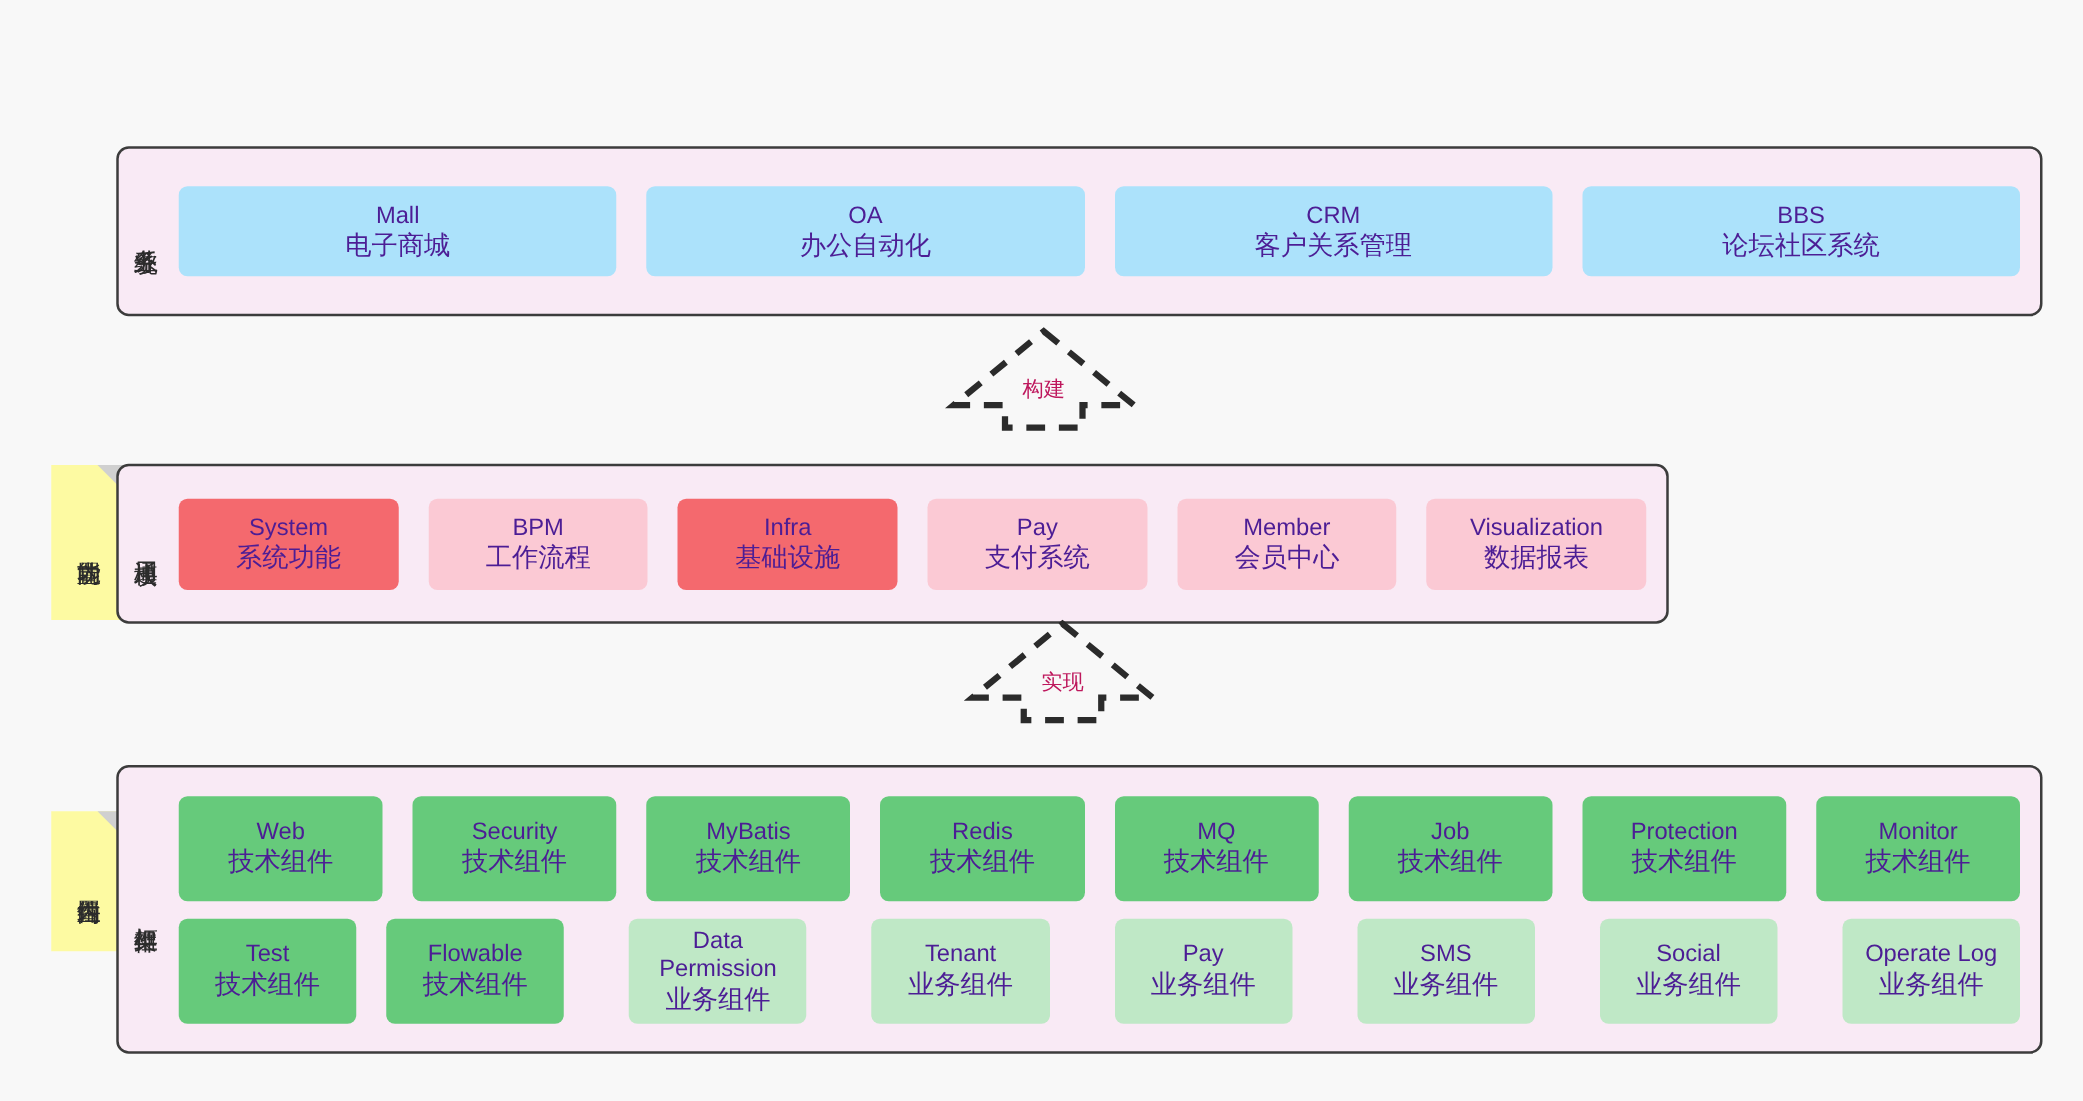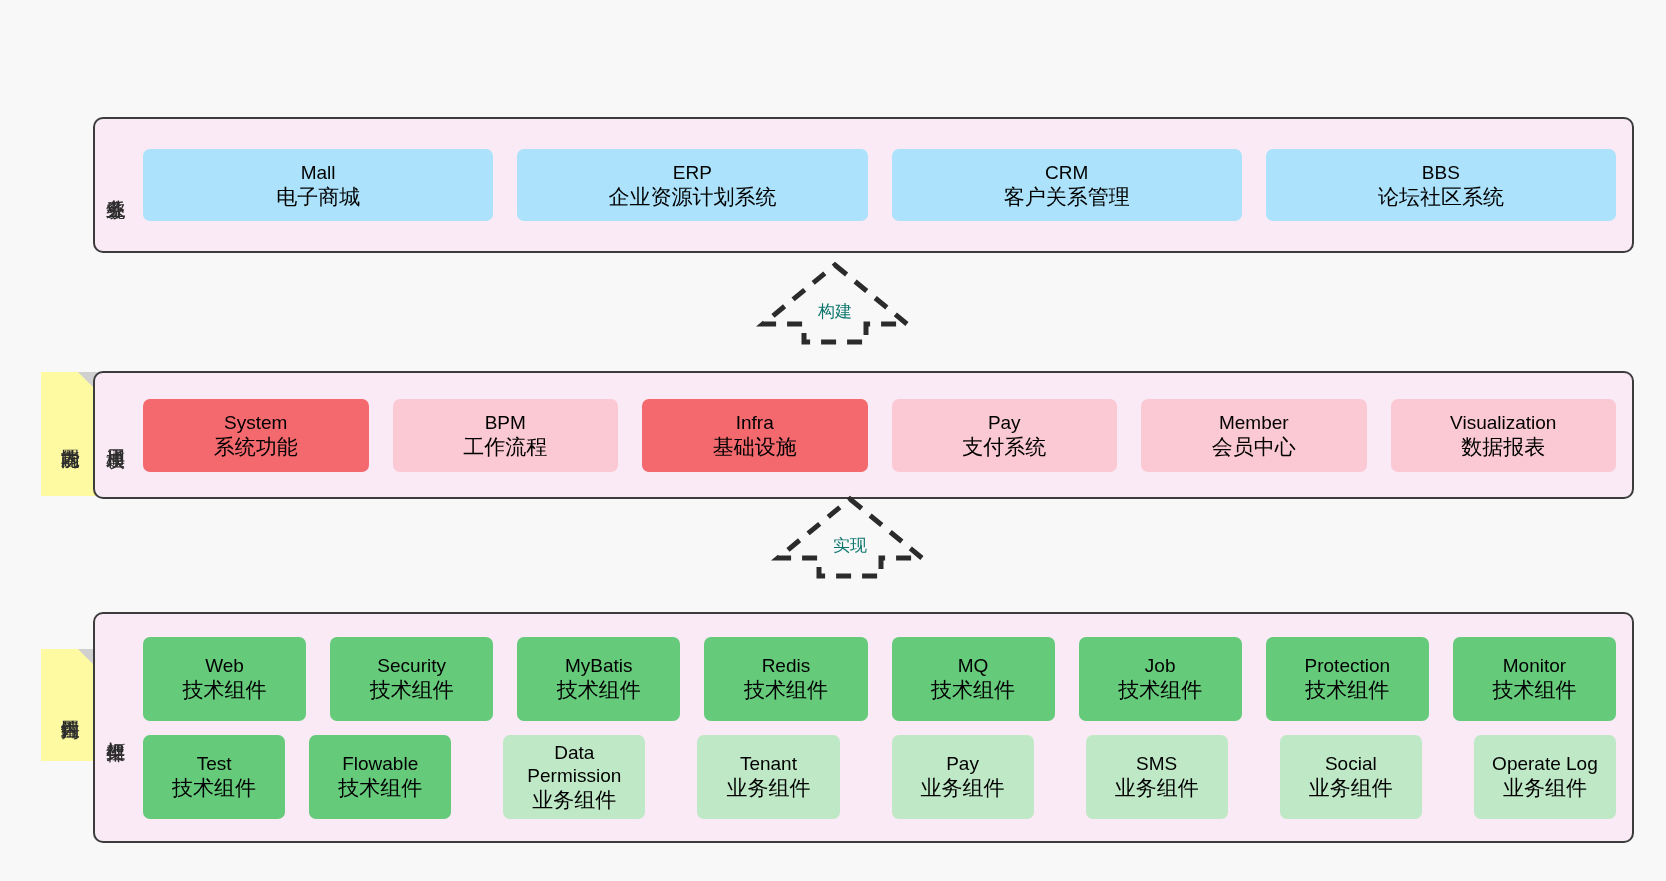--- a/index.html
+++ b/index.html
@@ -60,36 +60,36 @@
 
   
   .card {
     flex: 1 1 0;
     border-radius: 7px;
     display: flex;
     flex-direction: column;
     align-items: center;
     justify-content: center;
     text-align: center;
-    color: #000000;
+    color: #4c1d95;
     line-height: 1.22;
     padding: 6px 4px;
   }
   .card .en { font-size: 19px; }
   .card .cn { font-size: 21px; }
 
   .blue  { background: #ace2fb; }
   .red   { background: #f4696e; }
   .pink  { background: #fbc9d4; }
   .green { background: #66ca7b; }
   .lgreen{ background: #bfe8c6; margin-left: 28px; }
 
   
   #layer-business { left: 93px; top: 117px;  width: 1541px; height: 136px; }
-  #layer-common   { left: 93px; top: 371px;  width: 1541px; height: 128px; }
+  #layer-common   { left: 93px; top: 371px;  width: 1242px; height: 128px; }
   #layer-framework{ left: 93px; top: 612px;  width: 1541px; height: 231px; }
 
   #layer-business .card  { height: 72px; }
   #layer-common   .card  { height: 73px; }
   #layer-framework .card { height: 84px; }
 
   
   .note {
     position: absolute;
     width: 59px;
@@ -121,21 +121,21 @@
     position: absolute;
     z-index: 4;
   }
   .arrow svg { display: block; overflow: visible; }
   .arrow .alabel {
     position: absolute;
     left: 50%;
     transform: translateX(-50%);
     top: 38px;
     font-size: 17px;
-    color: #0f766e;
+    color: #be185d;
     background: transparent;
     white-space: nowrap;
     padding: 0 2px;
   }
   #arrow-build  { left: 760px; top: 262px; width: 150px; height: 82px; }
   #arrow-impl   { left: 775px; top: 496px; width: 150px; height: 82px; text-align: center; }
 </style>
 </head>
 <body>
 
@@ -153,22 +153,22 @@
 
   <div class="layer" id="layer-business">
     <div class="layer-title">业务系统</div>
     <div class="layer-body">
       <div class="row">
         <div class="card blue">
           <div class="en">Mall</div>
           <div class="cn">电子商城</div>
         </div>
         <div class="card blue">
-          <div class="en">ERP</div>
-          <div class="cn">企业资源计划系统</div>
+          <div class="en">OA</div>
+          <div class="cn">办公自动化</div>
         </div>
         <div class="card blue">
           <div class="en">CRM</div>
           <div class="cn">客户关系管理</div>
         </div>
         <div class="card blue">
           <div class="en">BBS</div>
           <div class="cn">论坛社区系统</div>
         </div>
       </div>

